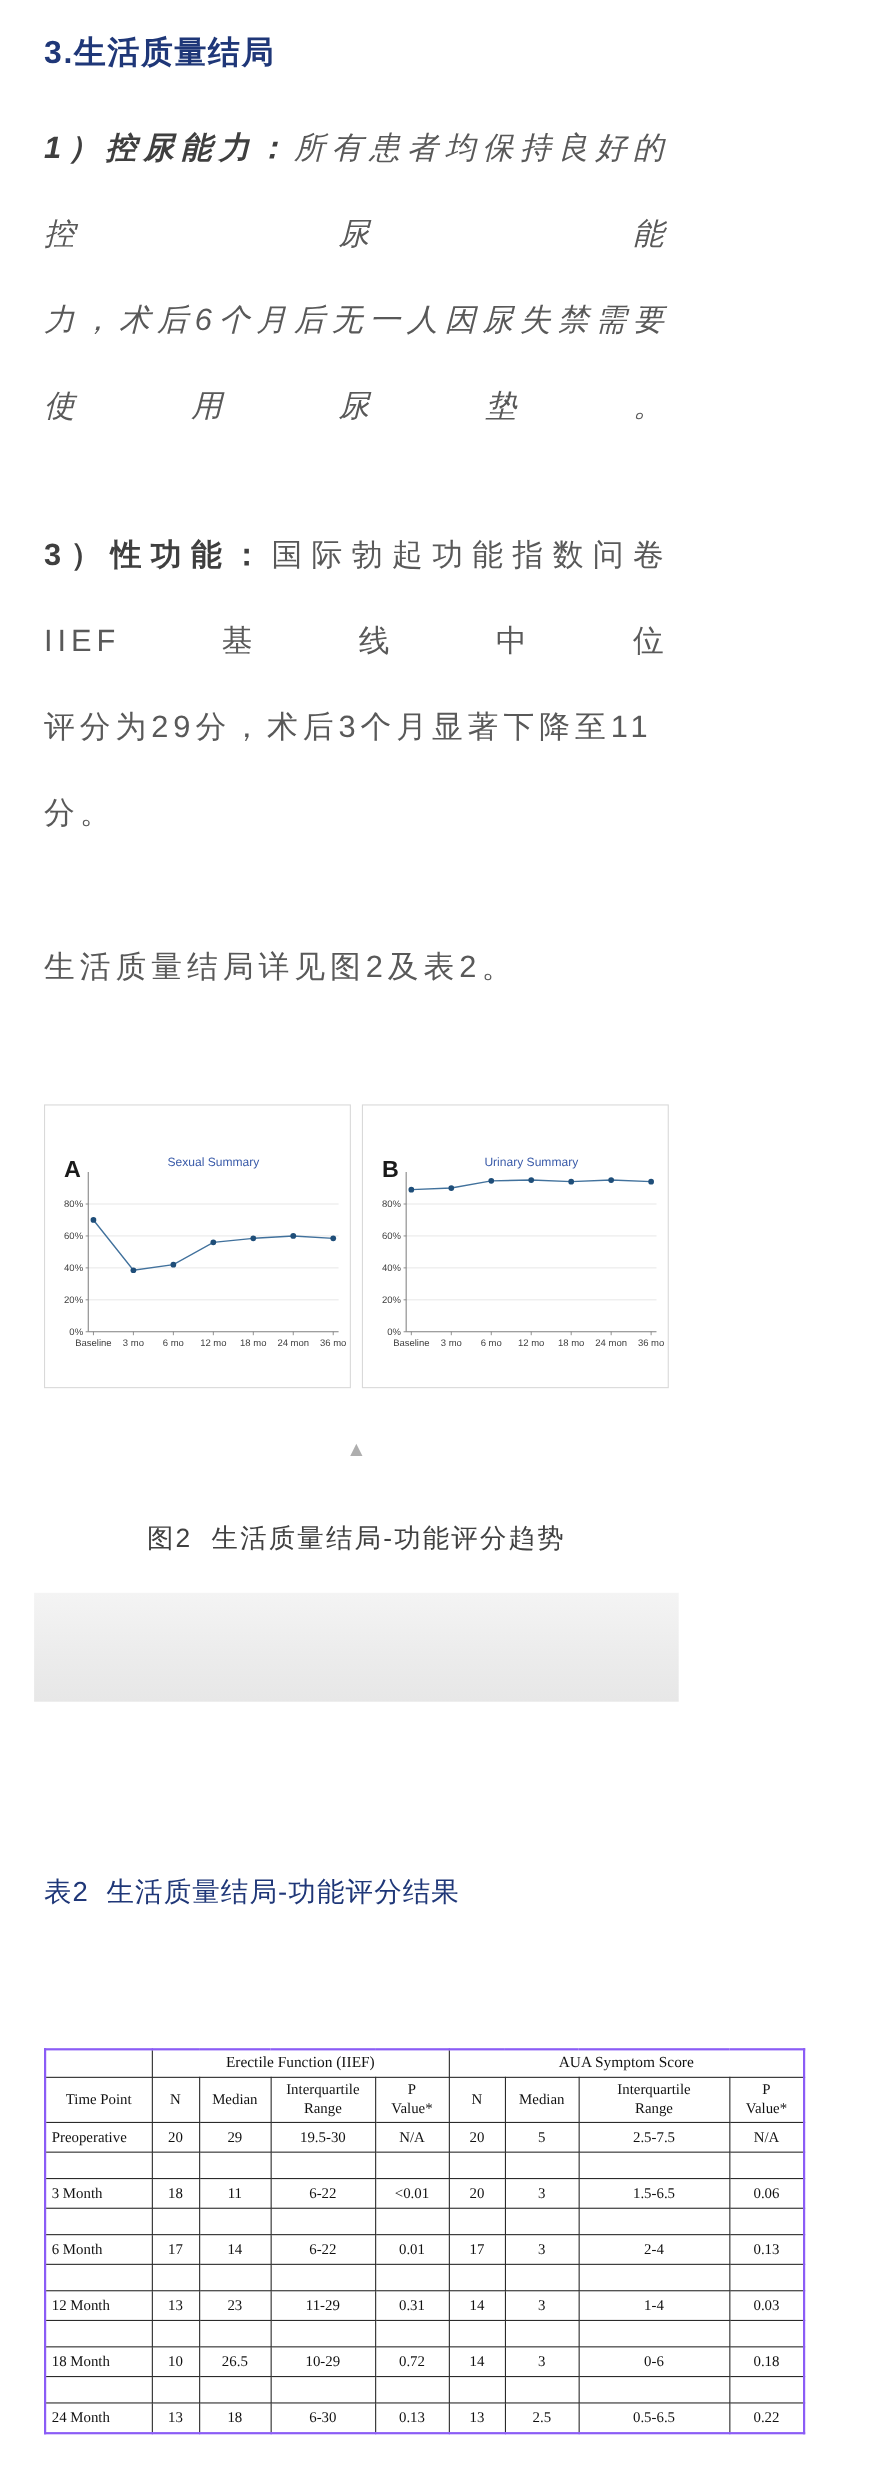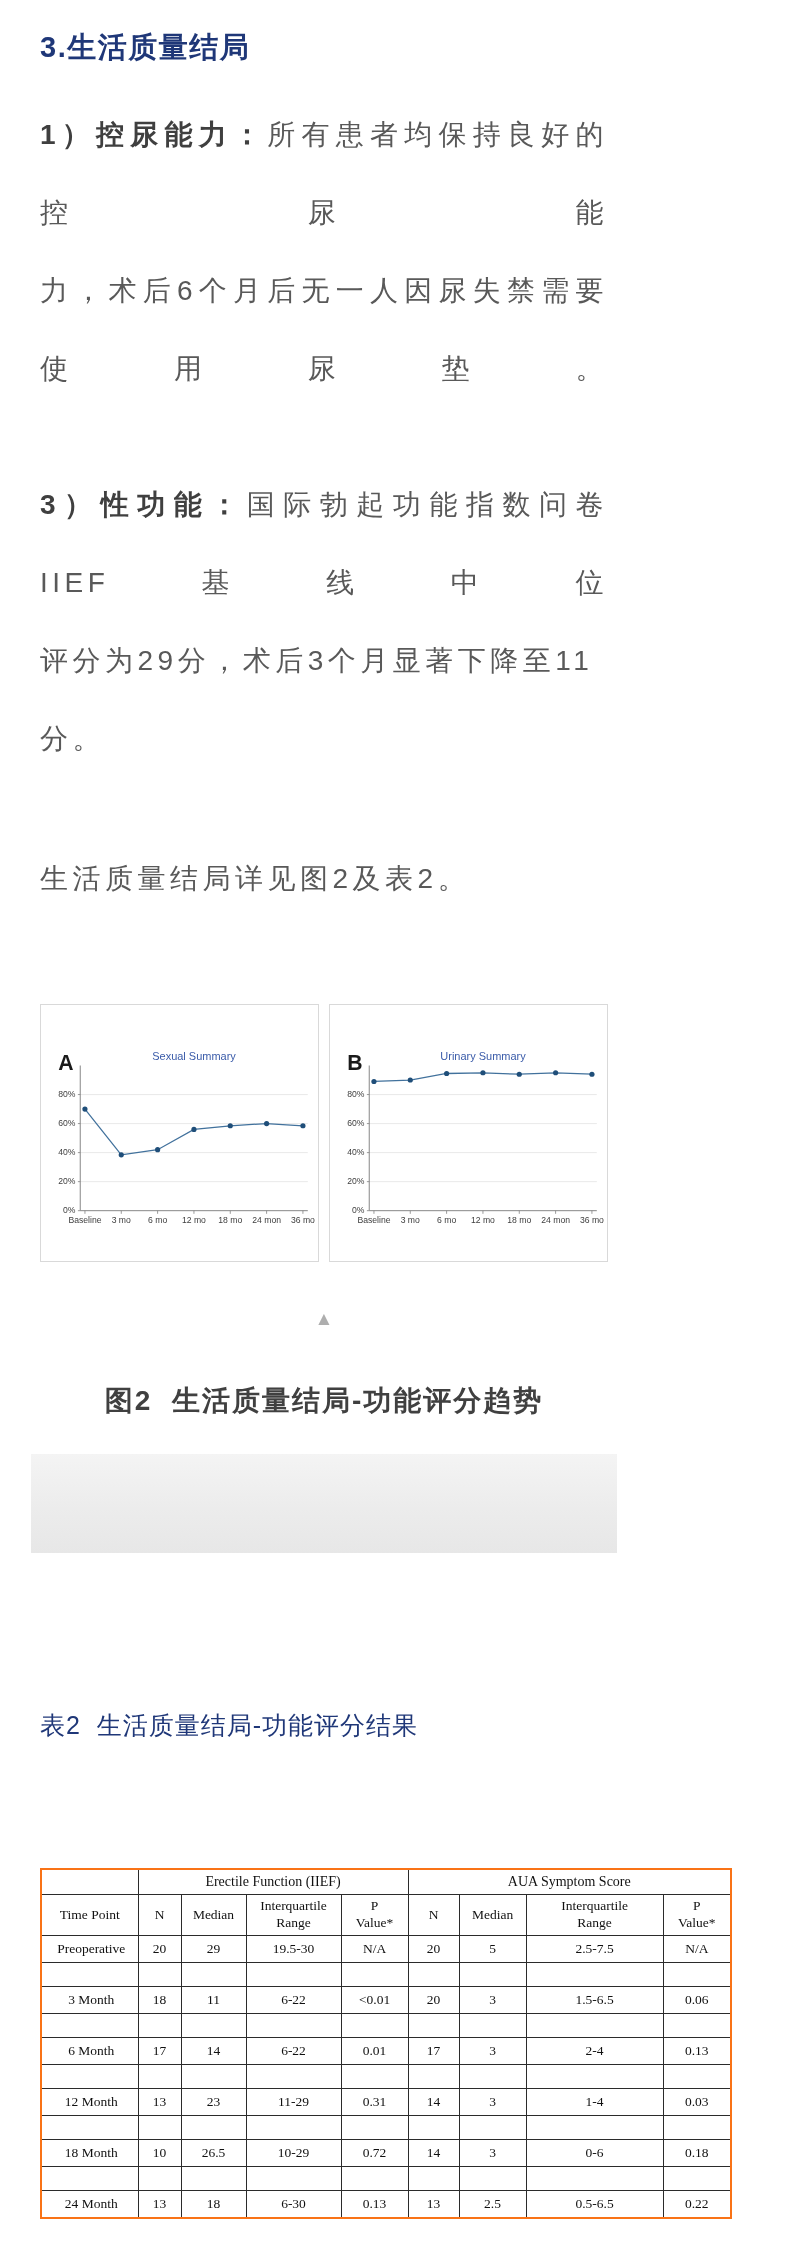--- a/index.html
+++ b/index.html
@@ -1,40 +1,40 @@
 <!DOCTYPE html>
 <html><head>
 <meta charset="utf-8">
 <style>
   html,body{margin:0;padding:0;}
   body{width:800px;min-height:2245px;background:#ffffff;font-family:"Liberation Sans",sans-serif;overflow-x:hidden;}
   .page{padding:0 40px;box-sizing:border-box;width:648px;}
   .heading{margin:28px 0 0;font-size:29px;font-weight:700;color:#1f3778;letter-spacing:1.5px;}
   .para{margin-top:58px;}
-  .para:nth-child(1){margin-top:28px;}
+  .para:nth-child(1){margin-top:28px;font-style:italic;}
   .para:nth-child(3){margin-top:62px;}
   .para:nth-child(4){margin-top:0;}
   .line{font-size:28px;color:#595959;line-height:78px;letter-spacing:4.5px;}
   .line.fill{text-align:justify;text-align-last:justify;text-justify:inter-character;}
   .lead{font-weight:700;color:#3f3f3f;}
   .figure-row{display:flex;gap:10px;margin-top:86px;}
   .panel{position:relative;width:355px;height:258px;border:1px solid #d9d9d9;background:#fff;box-sizing:border-box;}
   .panel svg{display:block;width:100%;height:100%;}
   svg text{font-family:"Liberation Sans",sans-serif;}
   .tri-row{text-align:center;margin-top:46px;line-height:22px;height:22px;}
   .tri{font-size:19px;color:#aeaeae;cursor:pointer;}
-  .fig-caption{margin-top:52px;text-align:center;font-size:28px;font-weight:700;color:#404040;letter-spacing:2px;white-space:pre;}
+  .fig-caption{margin-top:52px;text-align:center;font-size:24px;font-weight:400;color:#404040;letter-spacing:2px;white-space:pre;}
   .gray-band{margin:34px -9px 0;height:99px;background:linear-gradient(180deg,#f4f4f4 0%,#ececec 55%,#e7e7e7 100%);}
   .table-title{margin-top:156px;text-align:left;font-size:25px;font-weight:400;color:#1f3778;letter-spacing:1px;white-space:pre;}
-  table.results{margin:126px auto 12px;border-collapse:collapse;table-layout:fixed;width:690px;border:2px solid #f97316;font-family:"Liberation Serif",serif;color:#111;}
+  table.results{margin:126px auto 12px;border-collapse:collapse;table-layout:fixed;width:690px;border:2px solid #8b5cf6;font-family:"Liberation Serif",serif;color:#111;}
   .results th,.results td{border:1px solid #2b2b2b;text-align:center;font-weight:400;font-size:13.5px;padding:1px 2px;overflow:hidden;vertical-align:middle;}
   .results tr.group th{height:22px;font-size:14px;}
   .results tr.cols th{height:38px;line-height:1.25;white-space:pre-line;}
   .results tbody tr.data td{height:24px;}
-  .results tbody tr.data td:first-child{text-align:center;padding-left:5px;}
+  .results tbody tr.data td:first-child{text-align:left;padding-left:5px;}
   .results tbody tr.spacer td{height:21px;}
 </style>
 </head>
 <body>
 
 <div class="page">
 
   <h1 class="heading">3.生活质量结局</h1>
 
   <div id="paras">

